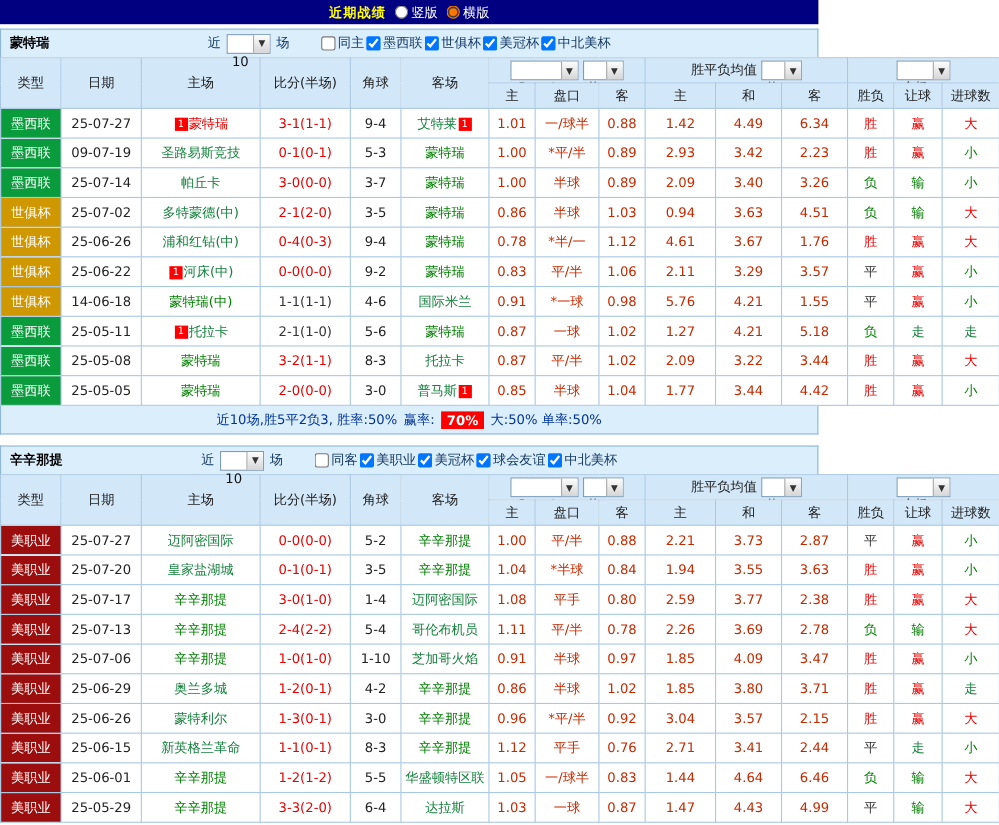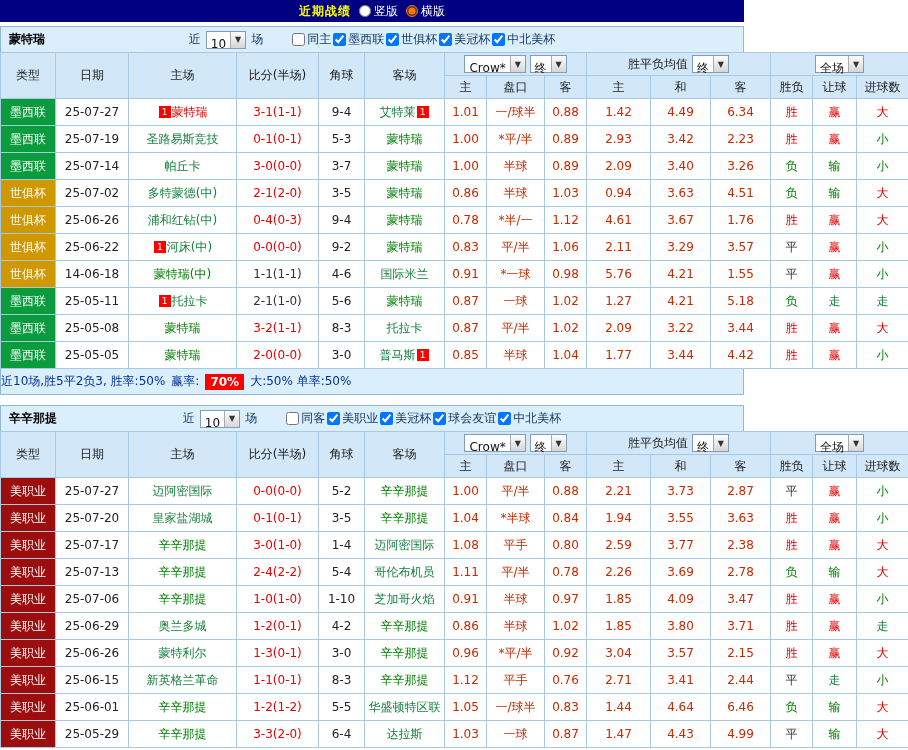--- a/index.html
+++ b/index.html
@@ -22,42 +22,42 @@
   .team-bar { height:26px; background:#dbeefc; border:1px solid #8fb8d8; border-bottom:none;
     display:flex; align-items:center; position:relative; padding:0 8px; }
   .team-name { position:absolute; left:8px; font-weight:bold; color:#000; }
   .filters { margin:0 auto; display:flex; align-items:center; gap:5px; color:#153a66; }
   .filters .cbs { display:inline-flex; align-items:center; gap:2px; margin-left:24px; }
   .filters .cb { display:inline-flex; align-items:center; white-space:nowrap; cursor:pointer; }
 
   
   .sel { display:inline-flex; align-items:stretch; background:#fff; border:1px solid #7f9db9;
     height:18px; cursor:pointer; vertical-align:middle; }
-  .sel .txt { padding:4px 4px; line-height:16px; color:#111; }
+  .sel .txt { padding:16px 4px; line-height:16px; color:#111; }
   .sel .arr { width:15px; background:linear-gradient(#fdfdfd,#d6d6d6); border-left:1px solid #aaa;
     display:flex; align-items:center; justify-content:center; font-size:8px; color:#333; }
 
   
   table { width:908px; border-collapse:collapse; table-layout:fixed; }
   th,td { border:1px solid #a9c8e2; text-align:center; overflow:hidden; white-space:nowrap; }
   thead th { background:#d2e7f8; font-weight:normal; color:#1c1c1c; height:23px; }
   tbody td { height:27px; background:#fff; }
   td.league { color:#fff; }
   .odds { color:#c42a00; }
   .c-red { color:#e60000; }
   .c-green { color:#008000; }
   .c-blue { color:#15803d; }
   .c-black { color:#333333; }
   .tname { cursor:pointer; }
   .badge { display:inline-block; background:#ff0000; color:#fff; font-size:9px;
     line-height:12px; width:12px; height:12px; margin:0 1px; vertical-align:1px; }
 
   
   .footer-bar { height:26px; background:#dbeefc; border:1px solid #8fb8d8; border-top:none;
-    display:flex; align-items:center; gap:6px; color:#003399; }
+    display:flex; align-items:center; justify-content:center; gap:6px; color:#003399; }
   .rate-badge { background:#ff0000; color:#fff; padding:1px 5px; font-weight:bold; }
 </style>
 </head>
 <body>
 
 <div class="page">
 
   <div class="topbar">
     <span class="title">近期战绩</span>
     <label>
@@ -166,21 +166,21 @@
             <td class="odds">0.88</td>
             <td class="odds">1.42</td>
             <td class="odds">4.49</td>
             <td class="odds">6.34</td>
             <td class="res"><span class="c-red">胜</span></td>
             <td class="res"><span class="c-red">赢</span></td>
             <td class="res"><span class="c-red">大</span></td>
           </tr>
           <tr>
             <td class="league" style="background: rgb(10, 155, 60);">墨西联</td>
-            <td>25-07-19</td>
+            <td>09-07-19</td>
             <td><span class="tname c-blue">圣路易斯竞技</span></td>
             <td><span class="c-red">0-1(0-1)</span></td>
             <td>5-3</td>
             <td><span class="tname c-green">蒙特瑞</span></td>
             <td class="odds">1.00</td>
             <td class="odds">*平/半</td>
             <td class="odds">0.89</td>
             <td class="odds">2.93</td>
             <td class="odds">3.42</td>
             <td class="odds">2.23</td>

